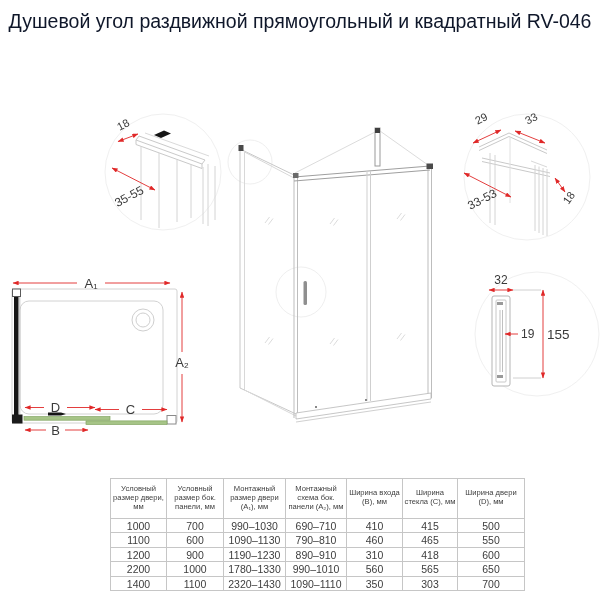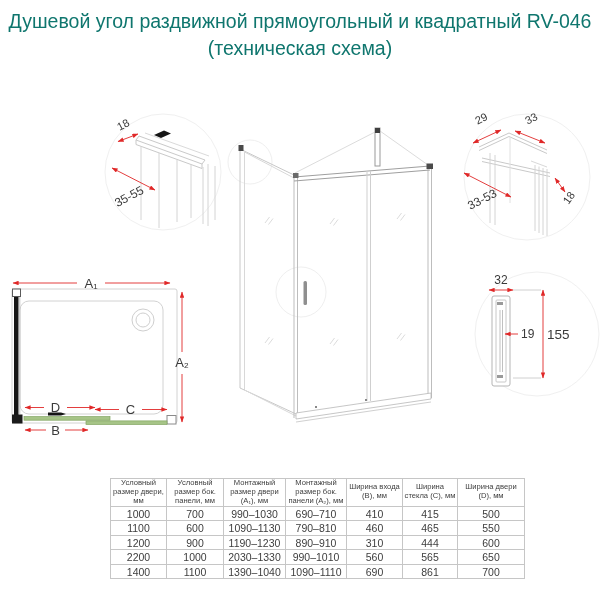--- a/index.html
+++ b/index.html
@@ -1,42 +1,41 @@
 <!DOCTYPE html>
 <html><head>
 <meta charset="utf-8">
 <style>
   html,body{margin:0;padding:0;background:#fff;}
   .stage{position:relative;width:600px;height:600px;background:#fff;overflow:hidden;
          font-family:"Liberation Sans",sans-serif;}
   .abs{position:absolute;}
   .title{position:absolute;top:8px;left:0;width:600px;text-align:center;
-         font-size:19.5px;line-height:27px;color:#0f766e;}
+         font-size:19.5px;line-height:27px;color:#0f172a;}
   svg text{font-family:"Liberation Sans",sans-serif;fill:#3a3a3a;}
   .plan-label{font-size:13px;}
   .dim-label{font-size:11px;}
   .dim-label-md{font-size:12px;}
   .dim-label-lg{font-size:13.5px;}
   table.size-table{position:absolute;left:110px;top:478px;border-collapse:collapse;
                    table-layout:fixed;background:#fff;}
   .size-table th,.size-table td{border:1px solid #c6c6c6;text-align:center;
                    vertical-align:middle;color:#3d3d3d;}
-  .size-table th{font-size:7.6px;font-weight:400;line-height:1.18;padding:0 1px;height:23px;}
+  .size-table th{font-size:7.6px;font-weight:400;line-height:1.18;padding:6px 1px;height:23px;}
   .size-table td{font-size:10.5px;padding:0 1px;height:13.5px;}
   col.c1{width:56px}col.c2{width:57px}col.c3{width:62px}col.c4{width:61px}
   col.c5{width:56px}col.c6{width:55px}col.c7{width:67px}
 </style>
 </head>
 <body>
 
 <div class="stage">
 
   <div class="title">
     <div>Душевой угол раздвижной прямоугольный и квадратный RV-046</div>
-    <div>(техническая схема)</div>
   </div>
 
   <svg class="abs" style="left:93px;top:108px" width="140" height="132" viewBox="0 0 140 132">
     <defs>
       <marker id="aTL" viewBox="0 0 8 6" refX="7.5" refY="3" markerWidth="7" markerHeight="5" orient="auto-start-reverse">
         <path d="M0,0L8,3L0,6z" fill="#e02828"></path>
       </marker>
     </defs>
     <circle cx="70" cy="64" r="58" fill="none" stroke="#f0f0f0"></circle>
     <g stroke="#c9c9c9" fill="none">
@@ -229,21 +228,21 @@
         <col class="c4">
       <col class="c5">
         <col class="c6">
         <col class="c7">
     </colgroup>
     <thead>
       <tr id="size-table-head">
           <th>Условный размер двери, мм</th>
           <th>Условный размер бок. панели, мм</th>
           <th>Монтажный размер двери (A₁), мм</th>
-          <th>Монтажный размер бок. панели (A₂), мм</th>
+          <th>Монтажный схема бок. панели (A₂), мм</th>
           <th>Ширина входа (B), мм</th>
           <th>Ширина стекла (C), мм</th>
           <th>Ширина двери (D), мм</th>
         </tr>
     </thead>
     <tbody id="size-table-body">
         <tr>
           <td>1000</td>
           <td>700</td>
           <td>990–1030</td>
@@ -260,37 +259,37 @@
           <td>460</td>
           <td>465</td>
           <td>550</td>
         </tr>
         <tr>
           <td>1200</td>
           <td>900</td>
           <td>1190–1230</td>
           <td>890–910</td>
           <td>310</td>
-          <td>444</td>
+          <td>418</td>
           <td>600</td>
         </tr>
         <tr>
           <td>2200</td>
           <td>1000</td>
-          <td>2030–1330</td>
+          <td>1780–1330</td>
           <td>990–1010</td>
           <td>560</td>
           <td>565</td>
           <td>650</td>
         </tr>
         <tr>
           <td>1400</td>
           <td>1100</td>
-          <td>1390–1040</td>
+          <td>2320–1430</td>
           <td>1090–1110</td>
-          <td>690</td>
-          <td>861</td>
+          <td>350</td>
+          <td>303</td>
           <td>700</td>
         </tr>
       </tbody>
   </table>
 
 </div>
 
 </body></html>

